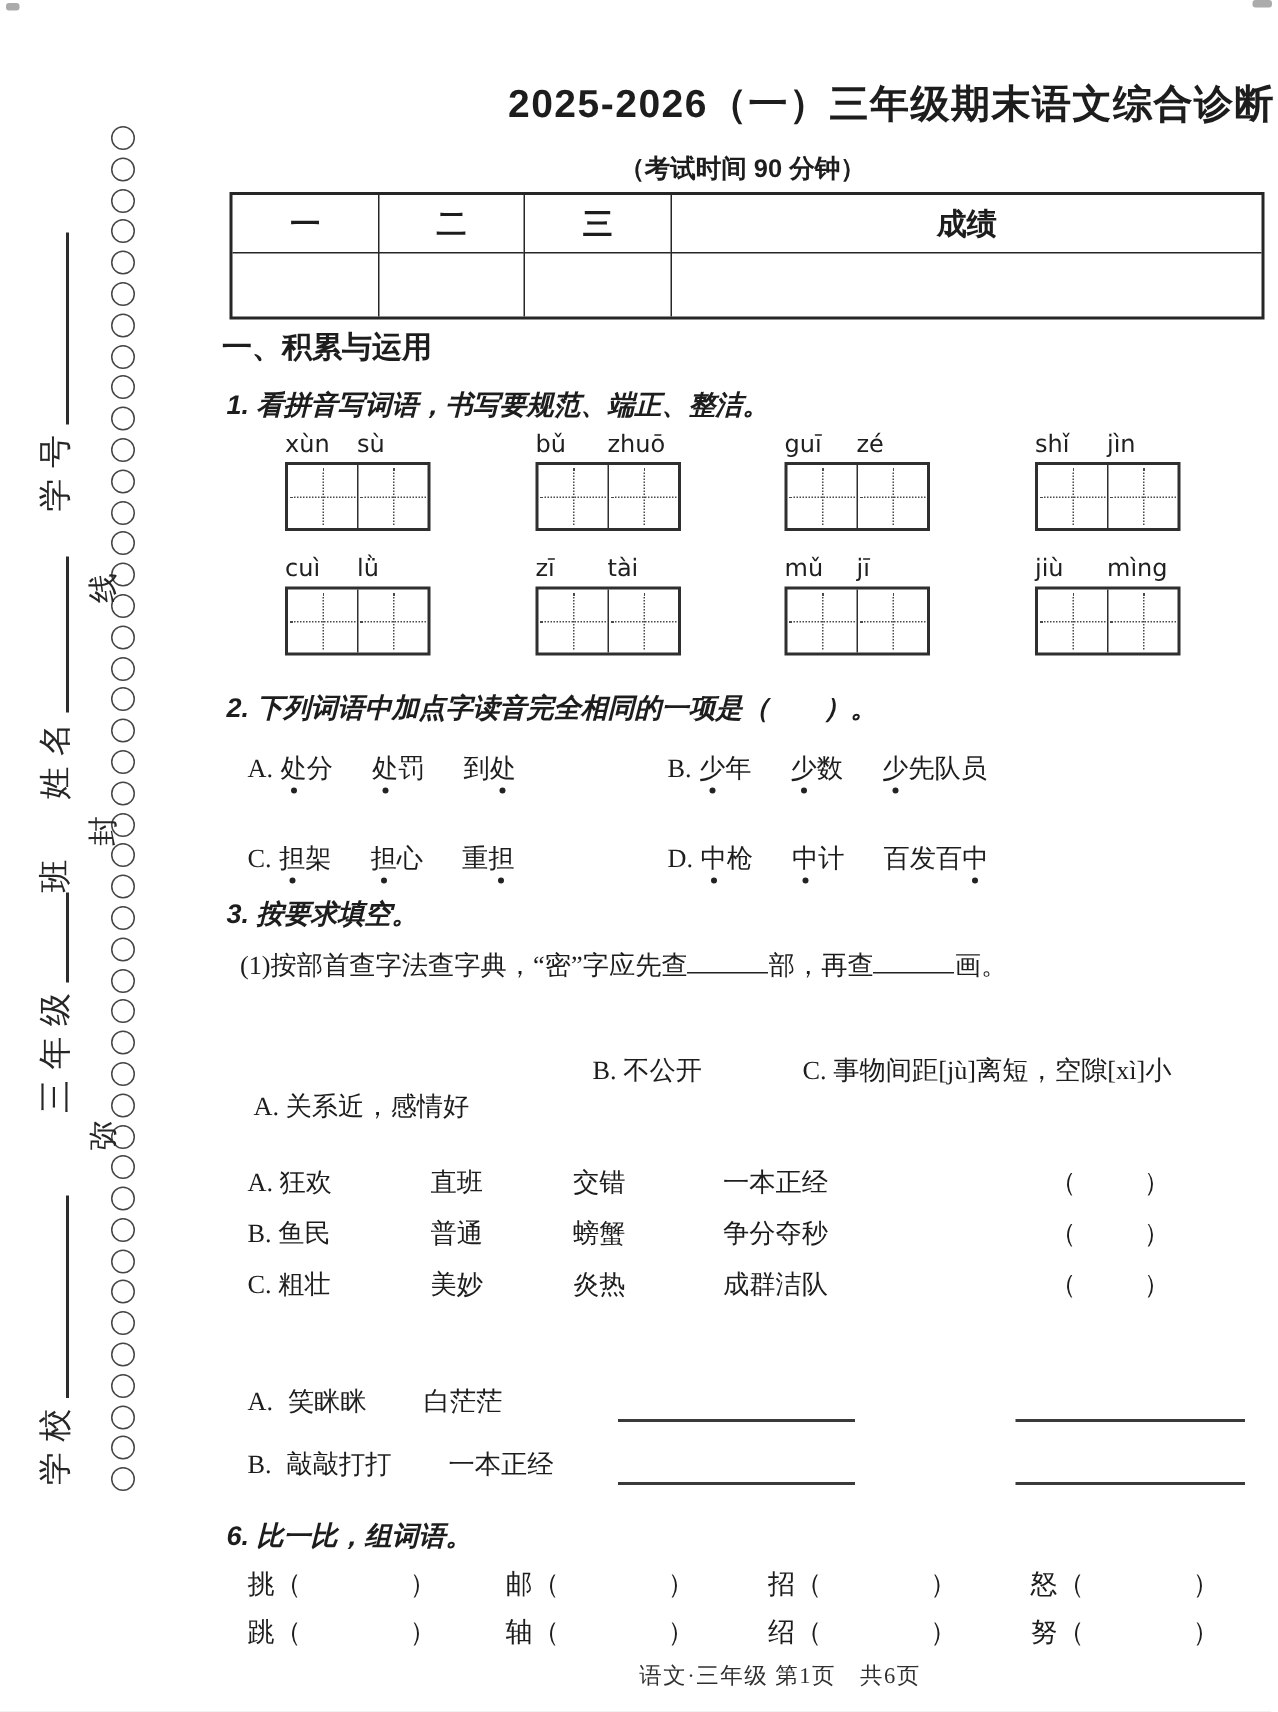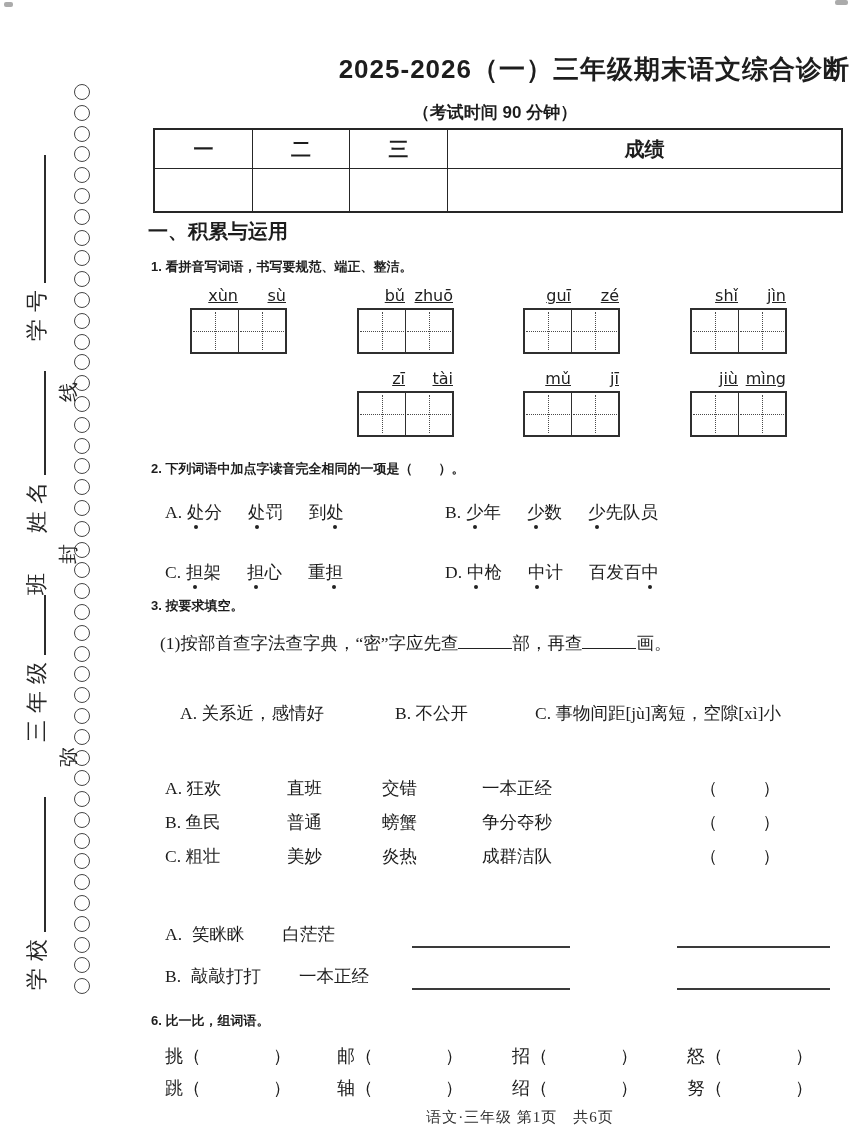--- a/index.html
+++ b/index.html
@@ -38,28 +38,28 @@
          display:grid;grid-template-columns:97px 97px 98px 1fr;}
   .st-cell{height:38px;display:flex;align-items:center;justify-content:center;
          font-weight:700;font-size:20px;border-left:1.6px solid #262626;}
   .st-cell.first{border-left:none;}
   .st-body{height:42px;border-top:1.6px solid #262626;border-left:1.6px solid #262626;}
   .st-body.first{border-left:none;}
 
   .sec-title{position:absolute;left:8px;top:218px;font-family:Liberation Serif, serif;
          font-weight:700;font-size:20px;white-space:nowrap;}
   .stem{position:absolute;left:11px;font-family:"Liberation Sans",sans-serif;
-         font-weight:700;font-size:13px;white-space:nowrap;}
+         font-weight:700;font-size:18px;white-space:nowrap;font-style:italic;}
 
   
   .q1-row{position:absolute;left:0;width:100%;height:70px;}
   .pgroup{position:absolute;top:0;display:block;}
   .plabels{display:flex;width:97px;margin-bottom:3px;font-family:"DejaVu Sans",sans-serif;
            font-size:16px;color:#202020;}
-  .psyl{display:block;width:48px;text-align:right;text-decoration:underline;}
+  .psyl{display:block;width:48px;text-align:left;}
   .pbox{display:flex;border:2px solid #2f2f2f;width:fit-content;background:#fff;}
   .pcell{display:block;width:46px;height:42px;position:relative;}
   .pcell + .pcell{border-left:1.6px solid #2f2f2f;}
   .pcell::before{content:"";position:absolute;left:50%;top:2px;bottom:2px;border-left:1.6px dotted #4a4a4a;}
   .pcell::after{content:"";position:absolute;top:50%;left:1px;right:1px;border-top:1.6px dotted #4a4a4a;}
 
   
   .opt-row{position:absolute;left:0;width:100%;height:30px;}
   .opt-group{position:absolute;top:0;display:flex;align-items:baseline;font-size:17.5px;white-space:nowrap;}
   .opt-label{margin-right:5px;}
@@ -221,20 +221,30 @@
             <span class="psyl">shǐ</span>
             <span class="psyl">jìn</span>
           </span>
           <span class="pbox">
             <span class="pcell"></span>
             <span class="pcell"></span>
           </span>
         </span>
       </div>
     <div class="q1-row" style="top:369px;">
+        <span class="pgroup" style="left: 50px;">
+          <span class="plabels">
+            <span class="psyl">cuì</span>
+            <span class="psyl">lǜ</span>
+          </span>
+          <span class="pbox">
+            <span class="pcell"></span>
+            <span class="pcell"></span>
+          </span>
+        </span>
         <span class="pgroup" style="left: 217px;">
           <span class="plabels">
             <span class="psyl">zī</span>
             <span class="psyl">tài</span>
           </span>
           <span class="pbox">
             <span class="pcell"></span>
             <span class="pcell"></span>
           </span>
         </span>
@@ -286,21 +296,21 @@
           <span class="opt-label">D.</span>
           <span class="opt-word"><span class="ch dotted">中</span><span class="ch">枪</span></span>
           <span class="opt-word"><span class="ch dotted">中</span><span class="ch">计</span></span>
           <span class="opt-word"><span class="ch">百</span><span class="ch">发</span><span class="ch">百</span><span class="ch dotted">中</span></span>
         </span>
       </div>
 
     <div class="stem" style="top:597px;">3. 按要求填空。</div>
     <div class="q3-line" style="top:631px;"><span class="nw">(1)按部首查字法查字典，“密”字应先查</span><span class="blank" style="width: 54px;"></span><span class="nw">部，再查</span><span class="blank" style="width: 54px;"></span><span class="nw">画。</span></div>
     <div class="q3-line" style="top:701px;left:0;width:100%;height:26px;">
-        <span class="q3-opt" style="left: 40px;">A. 关系近，感情好</span>
+        <span class="q3-opt" style="left: 29px; margin-top: 24px;">A. 关系近，感情好</span>
         <span class="q3-opt" style="left: 255px;">B. 不公开</span>
         <span class="q3-opt" style="left: 395px;">C. 事物间距[jù]离短，空隙[xì]小</span>
       </div>
 
     <div class="q4-rows">
         <div class="q4-row">
           <span class="nw">A. 狂欢</span>
           <span class="nw">直班</span>
           <span class="nw">交错</span>
           <span class="nw">一本正经</span>

